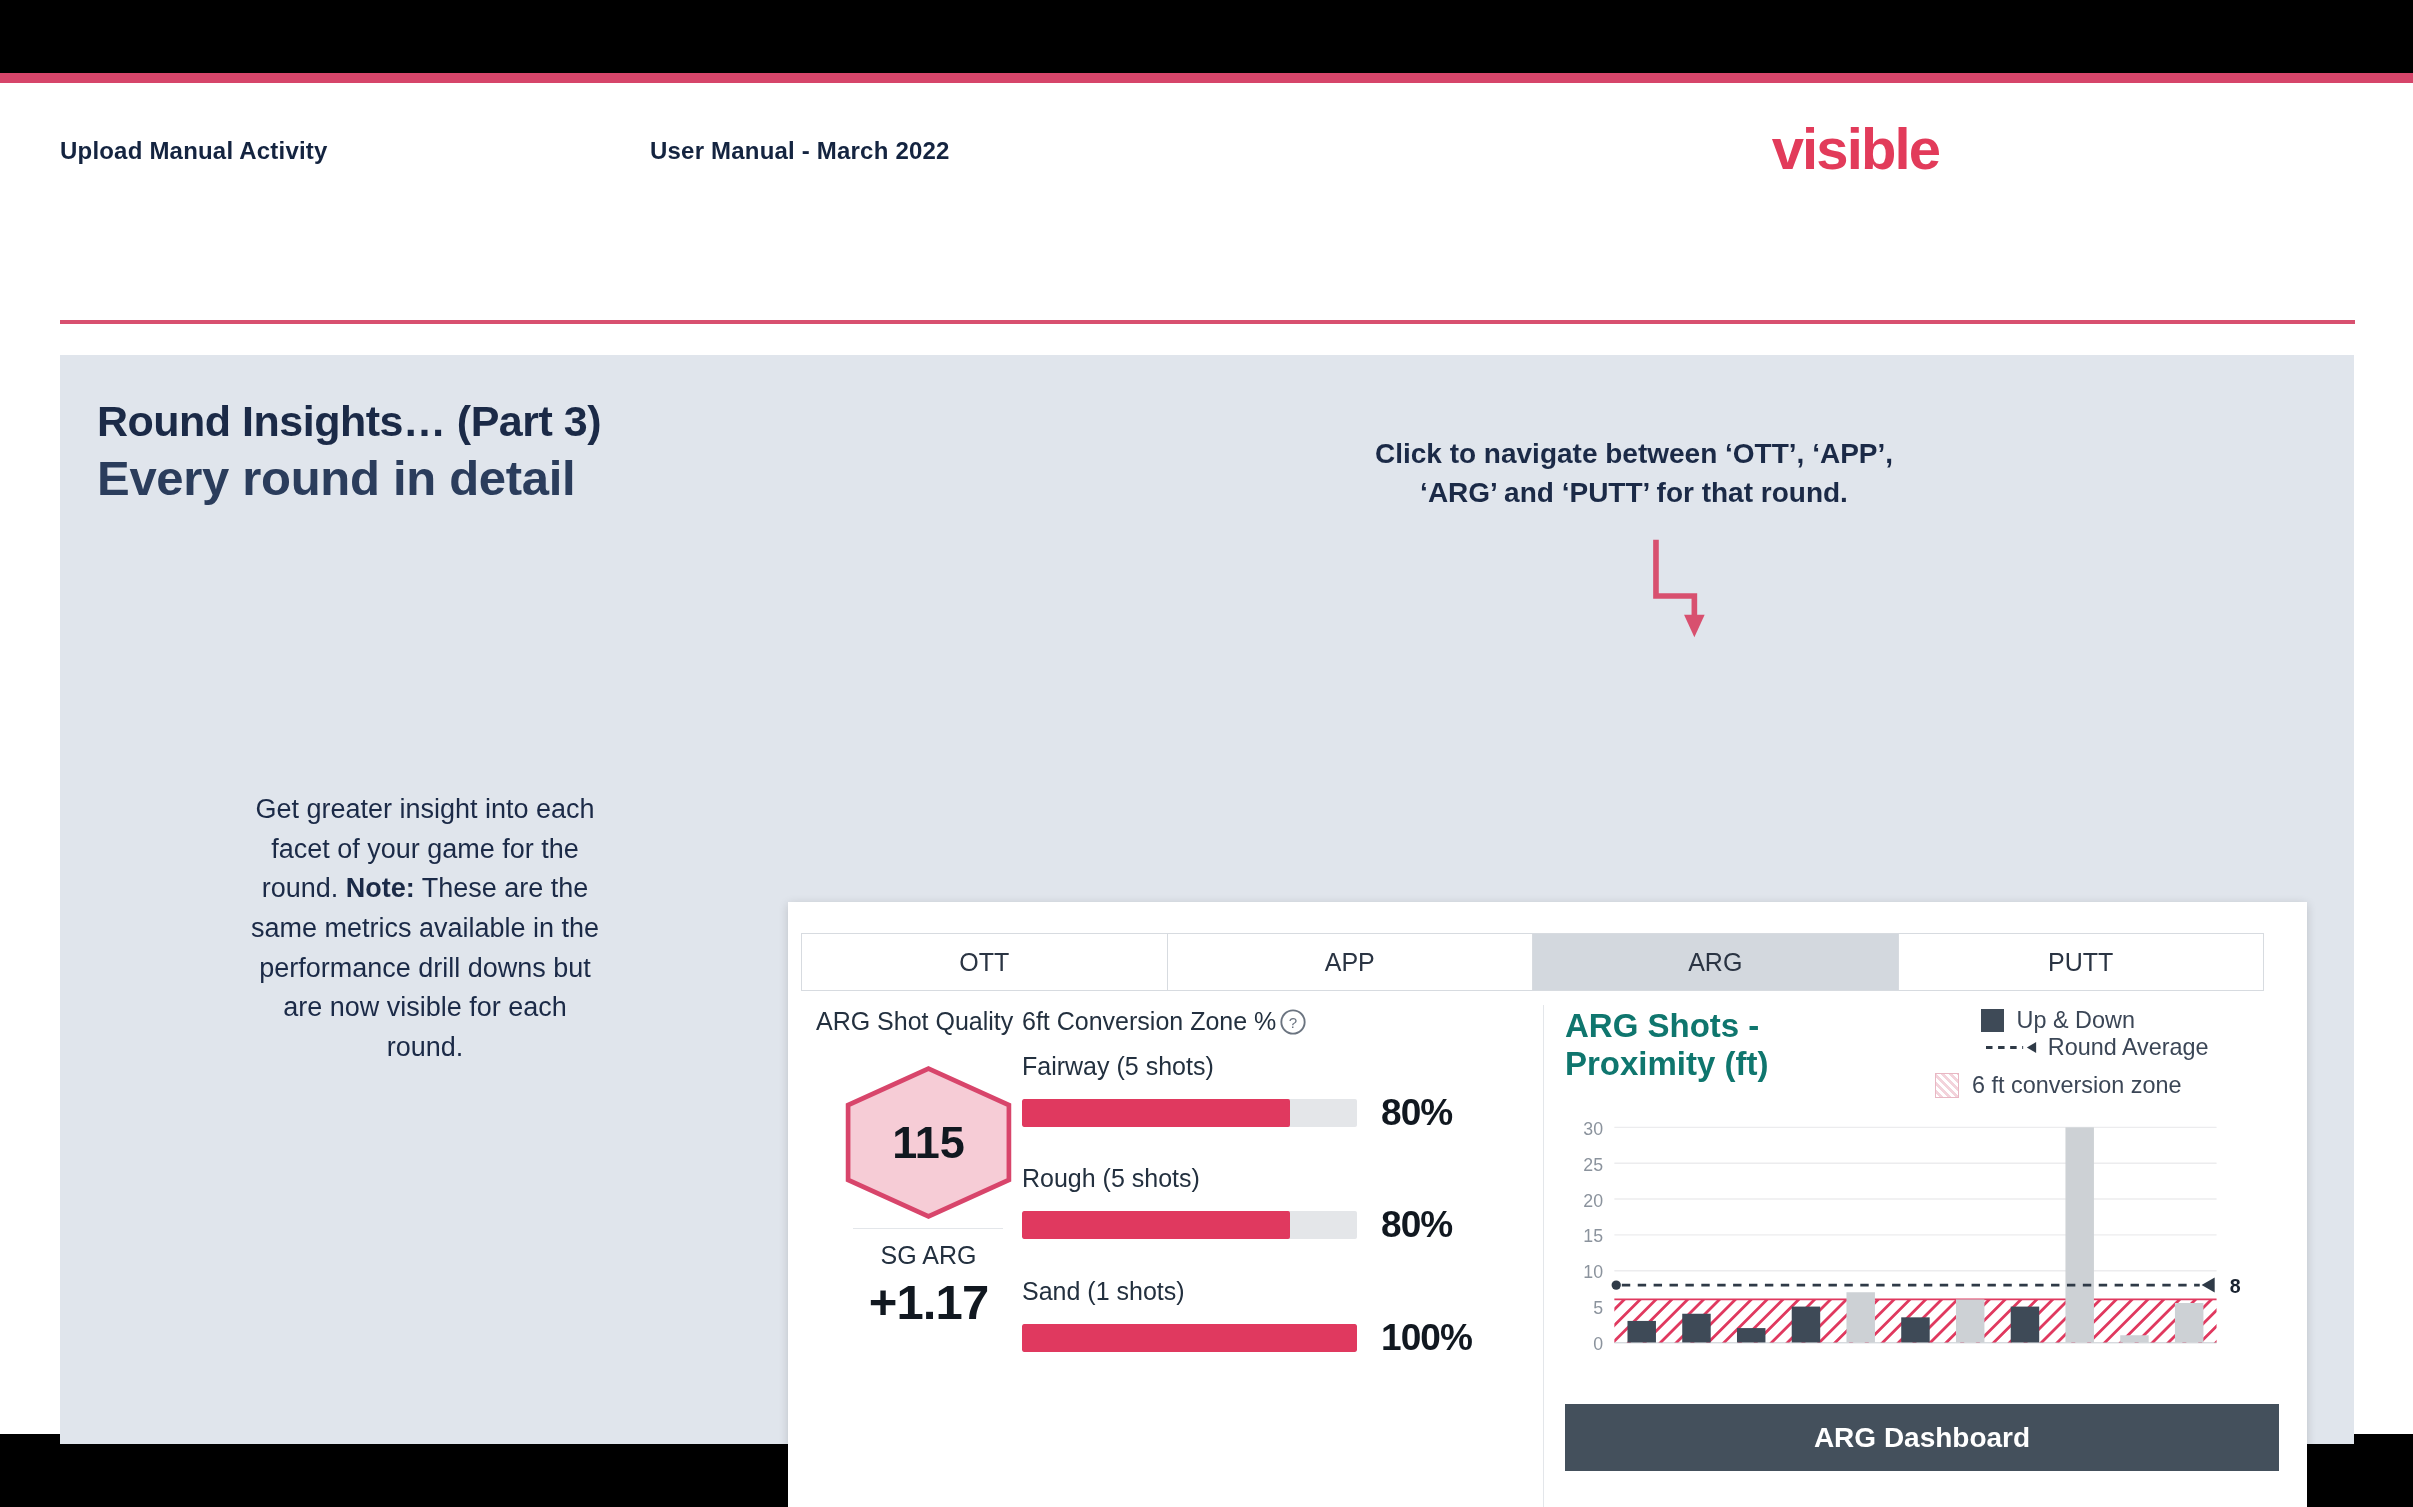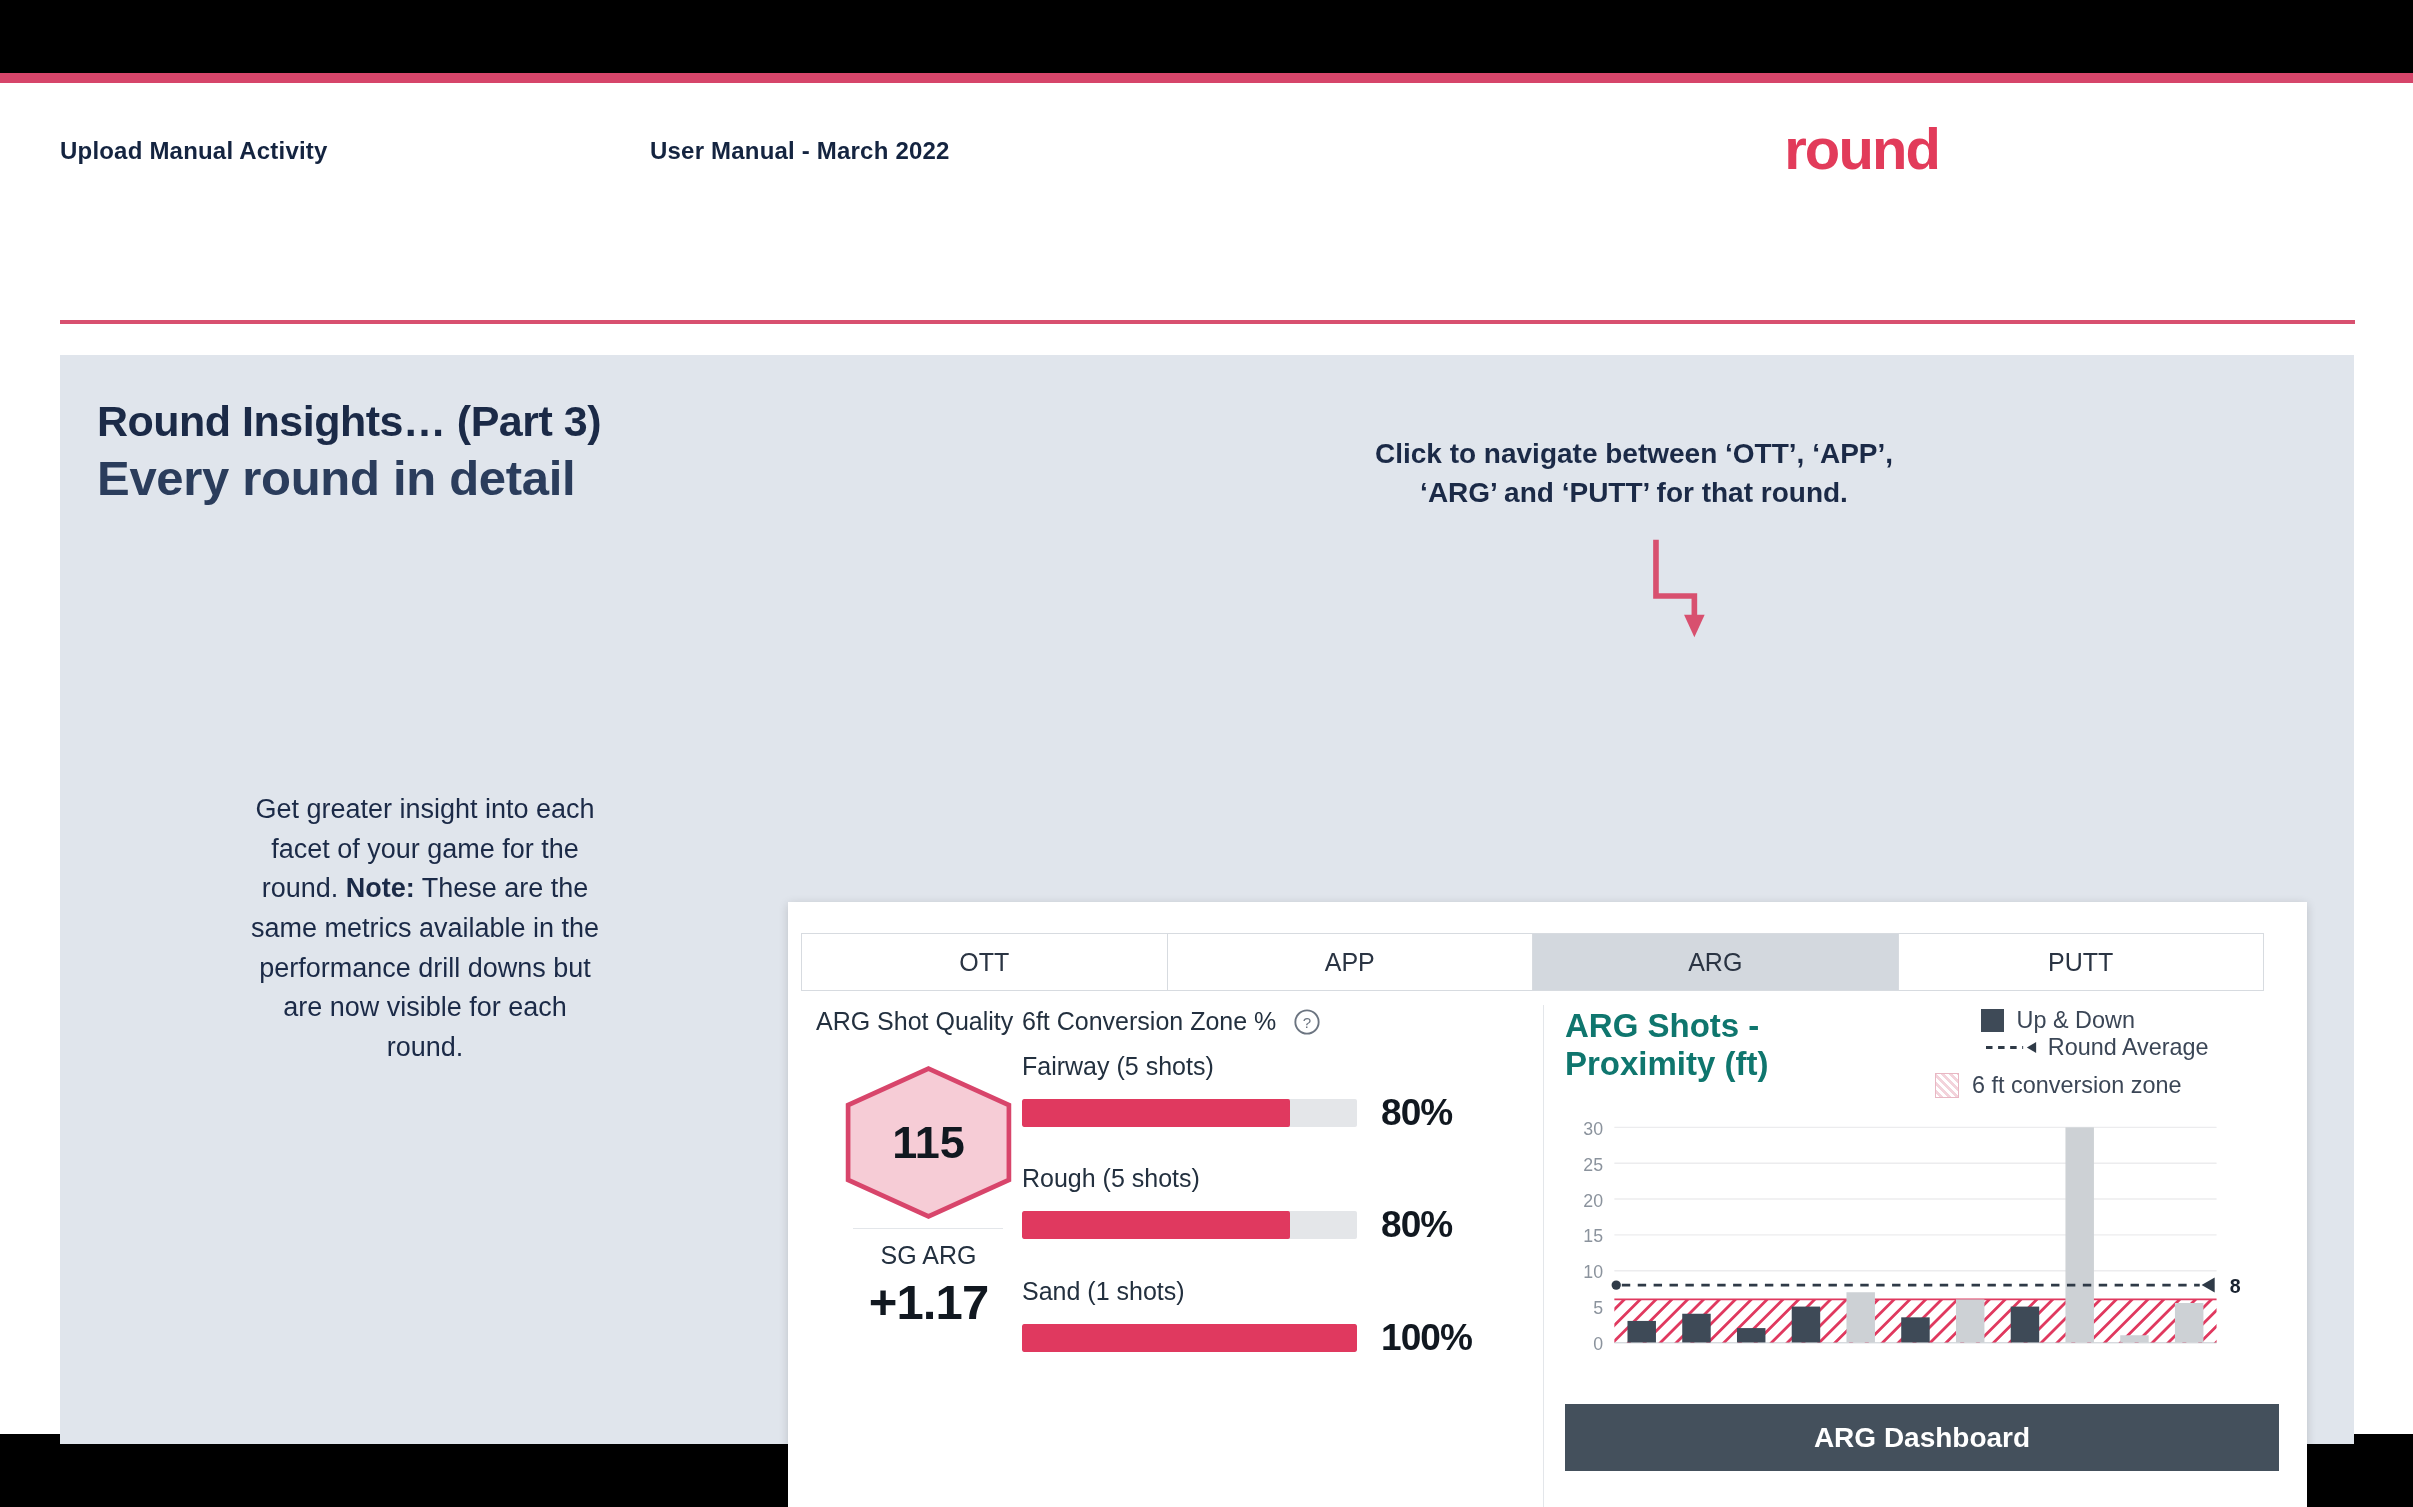--- a/index.html
+++ b/index.html
@@ -51,21 +51,21 @@
   .tab.active{background:#d3d8de;}
 
   .divider-v{position:absolute;left:755px;top:103px;width:0.9px;height:581px;background:#e3e6ea;}
 
   
   .lcol{position:absolute;left:28px;top:105px;width:727px;}
   .lbl{font-size:25px;color:#23303f;}
   .help{width:28px;height:28px;flex:0 0 28px;}
 
   .sq-head{position:absolute;left:0;top:0;font-size:25px;color:#23303f;}
-  .cz-head{position:absolute;left:206px;top:0;display:flex;align-items:center;gap:17px;}
+  .cz-head{position:absolute;left:206px;top:0;display:flex;align-items:center;gap:3px;}
 
   .hexwrap{position:absolute;left:19px;top:56px;width:187px;height:159px;}
   .hexnum{position:absolute;left:0;top:0;width:187px;height:159px;display:flex;align-items:center;justify-content:center;
           font-size:45px;font-weight:700;color:#111820;}
   .sgarg-lbl{position:absolute;left:19px;top:234px;width:187px;text-align:center;font-size:25px;color:#23303f;}
   .sgarg-val{position:absolute;left:19px;top:267px;width:187px;text-align:center;font-size:49px;font-weight:700;color:#111820;letter-spacing:-0.9px;}
   .hr-sm{position:absolute;left:37px;top:221px;width:150px;height:0.9px;background:#e3e6ea;}
 
   .zone{position:absolute;left:206px;}
   .zone .zname{font-size:25px;color:#23303f;margin-bottom:11.2px;}
@@ -95,21 +95,21 @@
 
 <div class="letterbox-top"></div>
 <div class="brand-stripe"></div>
 <div class="letterbox-bottom"></div>
 
 <div class="slide">
 
   <div class="hdr">
     <div class="hdr-left">Upload Manual Activity</div>
     <div class="hdr-mid">User Manual - March 2022</div>
-    <div class="logo">round</div>
+    <div class="logo">visible</div>
   </div>
   <div class="hdr-rule"></div>
 
   <div class="panel">
 
     <div class="title">
       <h1>Round Insights… (Part 3)</h1>
       <h2>Every round in detail</h2>
     </div>
 

